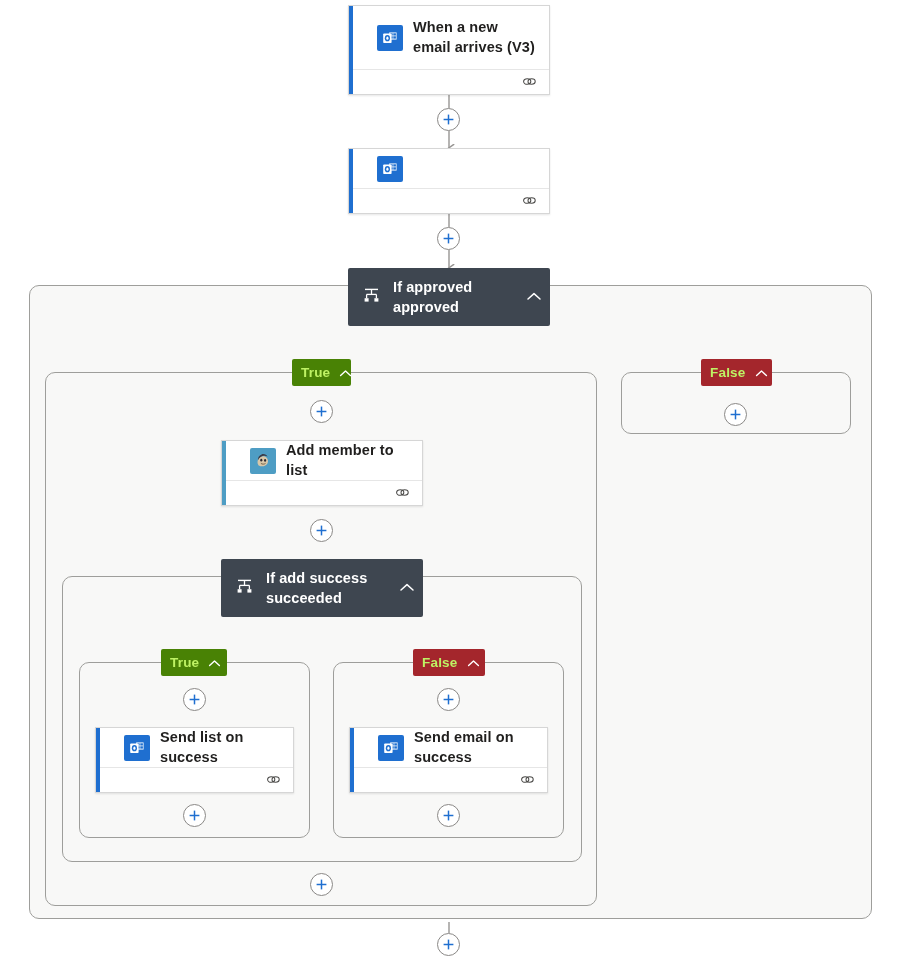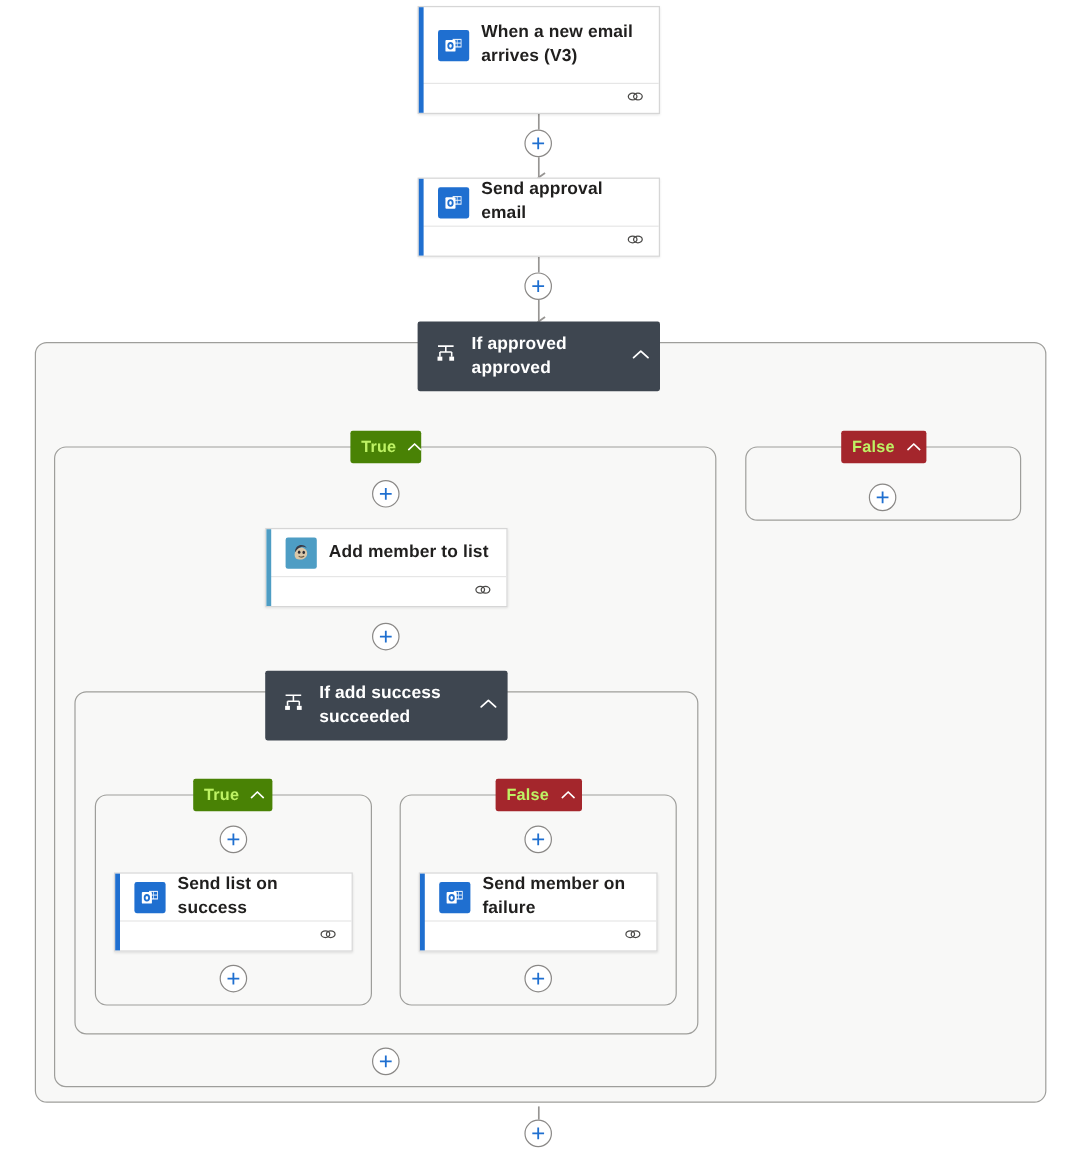--- a/index.html
+++ b/index.html
@@ -61,20 +61,21 @@
     bottom: 0;
     width: 4px;
   }
   .card-head {
     flex: 1 1 auto;
     display: flex;
     align-items: center;
     gap: 10px;
     padding: 9px 10px 9px 16px;
     min-height: 0;
+    margin-left: 12px;
   }
   .card-title {
     font-size: 14.5px;
     font-weight: bold;
     color: #201f1e;
     line-height: 1.35;
     letter-spacing: 0.1px;
   }
   .card-foot {
     height: 24px;
@@ -261,21 +262,20 @@
           <rect x="8.2" y="3.4" width="7.4" height="7.2" fill="#ffffff" opacity="0.92"></rect>
           <rect x="9.1" y="4.3" width="2.6" height="2.2" fill="#1f6fd0"></rect>
           <rect x="12.3" y="4.3" width="2.6" height="2.2" fill="#1f6fd0"></rect>
           <rect x="9.1" y="7.3" width="2.6" height="2.3" fill="#1f6fd0"></rect>
           <rect x="12.3" y="7.3" width="2.6" height="2.3" fill="#1f6fd0"></rect>
           <rect x="2.2" y="4.4" width="8.4" height="9.6" rx="0.8" fill="#ffffff"></rect>
           <ellipse cx="6.4" cy="9.2" rx="2.6" ry="3.1" fill="#1f6fd0"></ellipse>
           <ellipse cx="6.4" cy="9.2" rx="1.1" ry="1.6" fill="#ffffff"></ellipse>
         </svg>
       </span>
-      <span class="card-title">Send approval email</span>
     </div>
     <div class="card-foot">
       <span class="link-icon">
         <svg width="15" height="11" viewBox="0 0 15 11" aria-hidden="true">
           <ellipse cx="5.2" cy="5.5" rx="3.6" ry="2.8" fill="none" stroke="#4b4a48" stroke-width="1.05"></ellipse>
           <ellipse cx="9.6" cy="5.5" rx="3.6" ry="2.8" fill="none" stroke="#4b4a48" stroke-width="1.05"></ellipse>
         </svg>
       </span>
     </div>
   </div>
@@ -418,21 +418,21 @@
           <rect x="8.2" y="3.4" width="7.4" height="7.2" fill="#ffffff" opacity="0.92"></rect>
           <rect x="9.1" y="4.3" width="2.6" height="2.2" fill="#1f6fd0"></rect>
           <rect x="12.3" y="4.3" width="2.6" height="2.2" fill="#1f6fd0"></rect>
           <rect x="9.1" y="7.3" width="2.6" height="2.3" fill="#1f6fd0"></rect>
           <rect x="12.3" y="7.3" width="2.6" height="2.3" fill="#1f6fd0"></rect>
           <rect x="2.2" y="4.4" width="8.4" height="9.6" rx="0.8" fill="#ffffff"></rect>
           <ellipse cx="6.4" cy="9.2" rx="2.6" ry="3.1" fill="#1f6fd0"></ellipse>
           <ellipse cx="6.4" cy="9.2" rx="1.1" ry="1.6" fill="#ffffff"></ellipse>
         </svg>
       </span>
-      <span class="card-title">Send member on failure</span>
+      <span class="card-title">Send email on success</span>
     </div>
     <div class="card-foot">
       <span class="link-icon">
         <svg width="15" height="11" viewBox="0 0 15 11" aria-hidden="true">
           <ellipse cx="5.2" cy="5.5" rx="3.6" ry="2.8" fill="none" stroke="#4b4a48" stroke-width="1.05"></ellipse>
           <ellipse cx="9.6" cy="5.5" rx="3.6" ry="2.8" fill="none" stroke="#4b4a48" stroke-width="1.05"></ellipse>
         </svg>
       </span>
     </div>
   </div>

